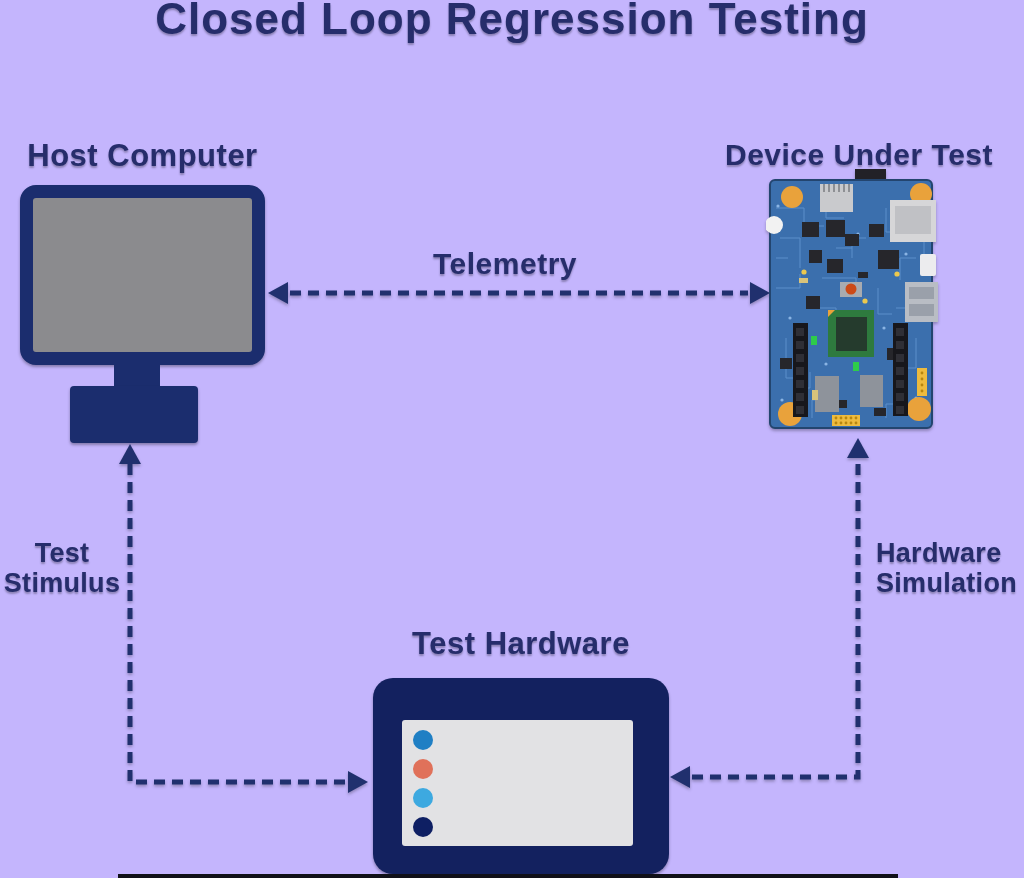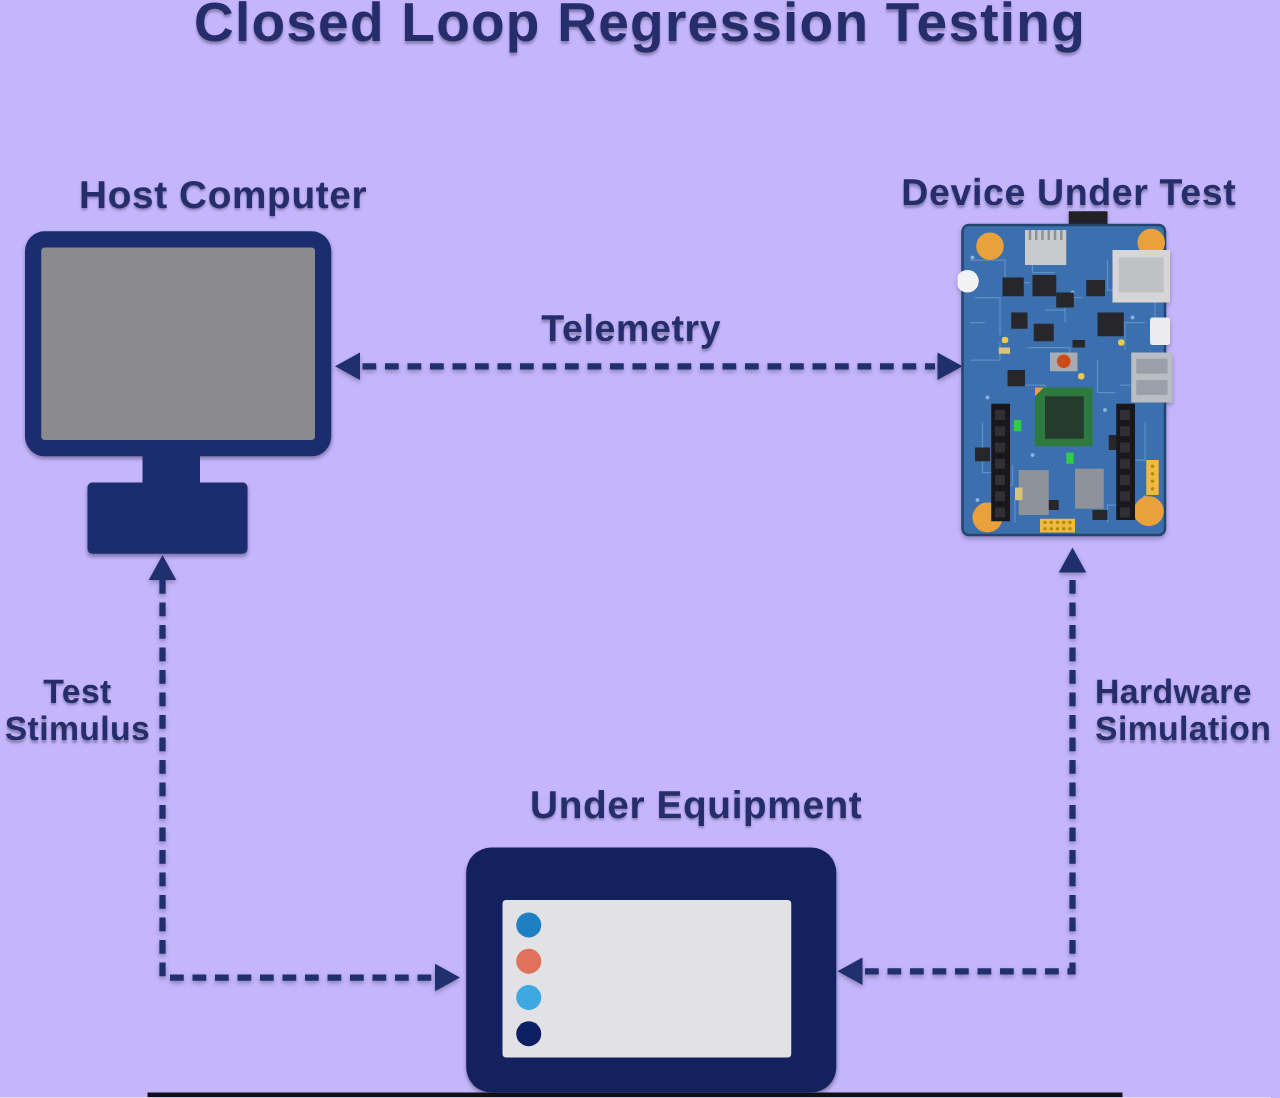--- a/index.html
+++ b/index.html
@@ -18,21 +18,21 @@
     font-weight: bold;
     text-shadow: 0 2px 2px rgba(18,18,30,0.32);
   }
   .page-title {
     left: 0; top: -4px; width: 1024px;
     text-align: center;
     font-size: 44px;
     letter-spacing: 1px;
     line-height: 1.05;
   }
-  .node-label { font-size: 31px; text-align: center; letter-spacing: 0.5px; margin-left: 36px; }
+  .node-label { font-size: 31px; text-align: center; letter-spacing: 0.5px; }
   .edge-label { font-size: 30px; text-align: center; letter-spacing: 0.5px; }
   .edge-label-small { font-size: 27px; line-height: 30px; letter-spacing: 0.3px; }
 
   
   .monitor-frame {
     left: 20px; top: 185px; width: 245px; height: 180px;
     border: 13px solid #1b2d6e;
     border-radius: 16px;
     background: #8b8b8e;
     box-shadow: 0 2px 3px rgba(15,15,25,0.35);
@@ -71,22 +71,22 @@
   }
 </style>
 </head>
 <body>
 
 <div class="canvas">
 
   <h1 class="abs navy-text page-title">Closed Loop Regression Testing</h1>
 
   <div class="abs navy-text node-label" style="left:20px; top:138px; width:245px;">Host Computer</div>
-  <div class="abs navy-text node-label" style="left:664px; top:138px; width:310px; font-size:30px;">Device Under Test</div>
-  <div class="abs navy-text node-label" style="left:373px; top:626px; width:296px;">Under Equipment</div>
+  <div class="abs navy-text node-label" style="left:704px; top:138px; width:310px; font-size:30px;">Device Under Test</div>
+  <div class="abs navy-text node-label" style="left:373px; top:626px; width:296px;">Test Hardware</div>
 
   <div>
     <div class="abs monitor-frame"></div>
     <div class="abs monitor-neck"></div>
     <div class="abs monitor-base"></div>
   </div>
 
   <svg class="abs edges-svg" style="left:0; top:0;" width="1024" height="878" viewBox="0 0 1024 878">
 
     <path d="M290 293 H748" stroke="#20306e" stroke-width="5" fill="none" stroke-dasharray="11 7"></path>

